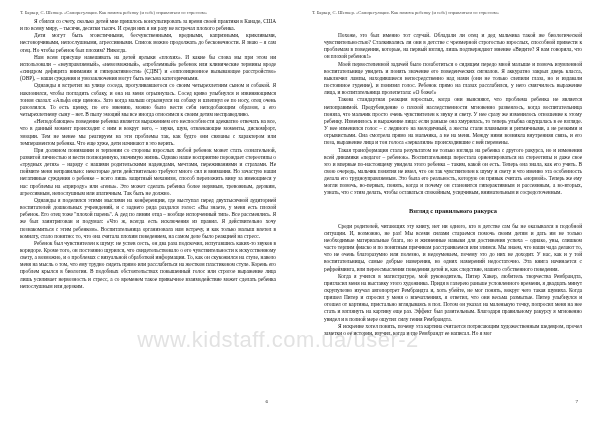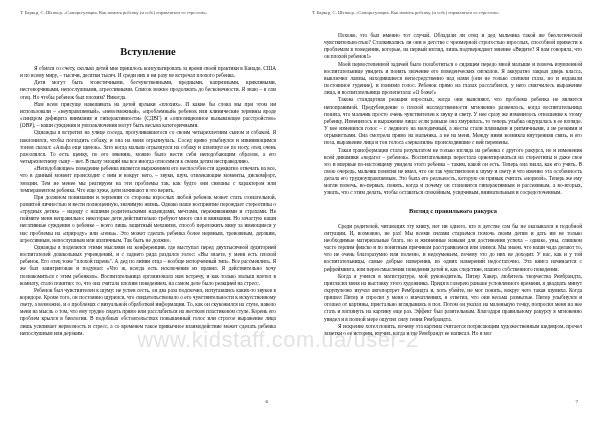--- a/index.html
+++ b/index.html
@@ -19,21 +19,20 @@
     .page.left .page-number { right: 32px; }
     .page.right .page-number { right: 22px; }
     .watermark { position: absolute; left: 0; top: 327px; width: 556px; text-align: center; font-family: "Liberation Sans", "DejaVu Sans", sans-serif; font-size: 22px; color: rgba(150,150,150,0.28); white-space: nowrap; pointer-events: none; letter-spacing: 0.5px; }
   </style>
 </head>
 <body>
 
 <div class="spread">
   <div class="page left">
     <div class="running-head">Т. Баркер, С. Шенкер. «Саморегуляция. Как помочь ребенку (и себе) справляться со стрессом»</div>
-    <div class="chapter-title">Вступление</div>
     <div class="body">
       <p>Я сбился со счету, сколько детей мне пришлось консультировать за время своей практики в Канаде, США и по всему миру, – тысячи, десятки тысяч. И среди них я ни разу не встречал плохого ребенка.</p>
       <p>Дети могут быть эгоистичными, бесчувственными, вредными, капризными, крикливыми, несговорчивыми, непослушными, агрессивными. Список можно продолжать до бесконечности. Я знаю – я сам отец. Но чтобы ребенок был плохим? Никогда.</p>
       <p>Нам всем присуще навешивать на детей ярлыки «плохих». И какие бы слова мы при этом ни использовали – «неуправляемый», «невозможный», «проблемный» ребенок или клинические термины вроде «синдром дефицита внимания и гиперактивности» (СДВГ) и «оппозиционное вызывающее расстройство» (ОВР), – наши суждения и умозаключения могут быть весьма категоричными.</p>
       <p>Однажды я встретил на улице соседа, прогуливавшегося со своим четырехлетним сыном и собакой. Я наклонился, чтобы погладить собаку, и она на меня огрызнулась. Сосед криво улыбнулся и извиняющимся тоном сказал: «Альфа еще щенок». Зато когда малыш огрызнулся на собаку и шлепнул ее по носу, отец очень разозлился. То есть щенку, по его мнению, можно было вести себя неподобающим образом, а его четырехлетнему сыну – нет. В пылу эмоций мы все иногда относимся к своим детям несправедливо.</p>
       <p>«Неподобающее» поведение ребенка является выражением его неспособности адекватно отвечать на все, что в данный момент происходит с ним и вокруг него, – звуки, шум, отвлекающие моменты, дискомфорт, эмоции. Тем не менее мы реагируем на эти проблемы так, как будто они связаны с характером или темпераментом ребенка. Что еще хуже, дети начинают в это верить.</p>
       <p>При должном понимании и терпении со стороны взрослых любой ребенок может стать сознательной, развитой личностью и вести полноценную, значимую жизнь. Однако наше восприятие порождает стереотипы о «трудных детях» – наряду с нашими родительскими надеждами, мечтами, переживаниями и страхами. Не поймите меня неправильно: некоторые дети действительно требуют много сил и внимания. Но зачастую наши негативные суждения о ребенке – всего лишь защитный механизм, способ переложить вину за имеющиеся у нас проблемы на «природу» или «гены». Это может сделать ребенка более нервным, тревожным, дерзким, агрессивным, непослушным или апатичным. Так быть не должно.</p>
       <p>Однажды я поделился этими мыслями на конференции, где выступал перед двухтысячной аудиторией воспитателей дошкольных учреждений, и с заднего ряда раздался голос: «Вы знаете, у меня есть плохой ребенок. Его отец тоже "плохой парень". А дед по линии отца – вообще испорченный тип». Все рассмеялись. Я же был заинтригован и подумал: «Что ж, всегда есть исключения из правил. Я действительно хочу познакомиться с этим ребенком». Воспитательница организовала нам встречу, и как только малыш влетел в комнату, стало понятно: то, что она считала плохим поведением, на самом деле было реакцией на стресс.</p>
       <p>Ребенок был чувствителен к шуму: не успев сесть, он два раза подскочил, испугавшись каких-то звуков в коридоре. Кроме того, он постоянно щурился, что свидетельствовало о его чувствительности к искусственному свету, а возможно, и о проблемах с визуальной обработкой информации. То, как он скукожился на стуле, навело меня на мысль о том, что ему трудно сидеть прямо или расслабиться на жестком пластиковом стуле. Корень его проблем крылся в биологии. В подобных обстоятельствах повышенный голос или строгое выражение лица лишь усиливает нервозность и стресс, а со временем такое привычное взаимодействие может сделать ребенка непослушным или дерзким.</p>
     </div>

